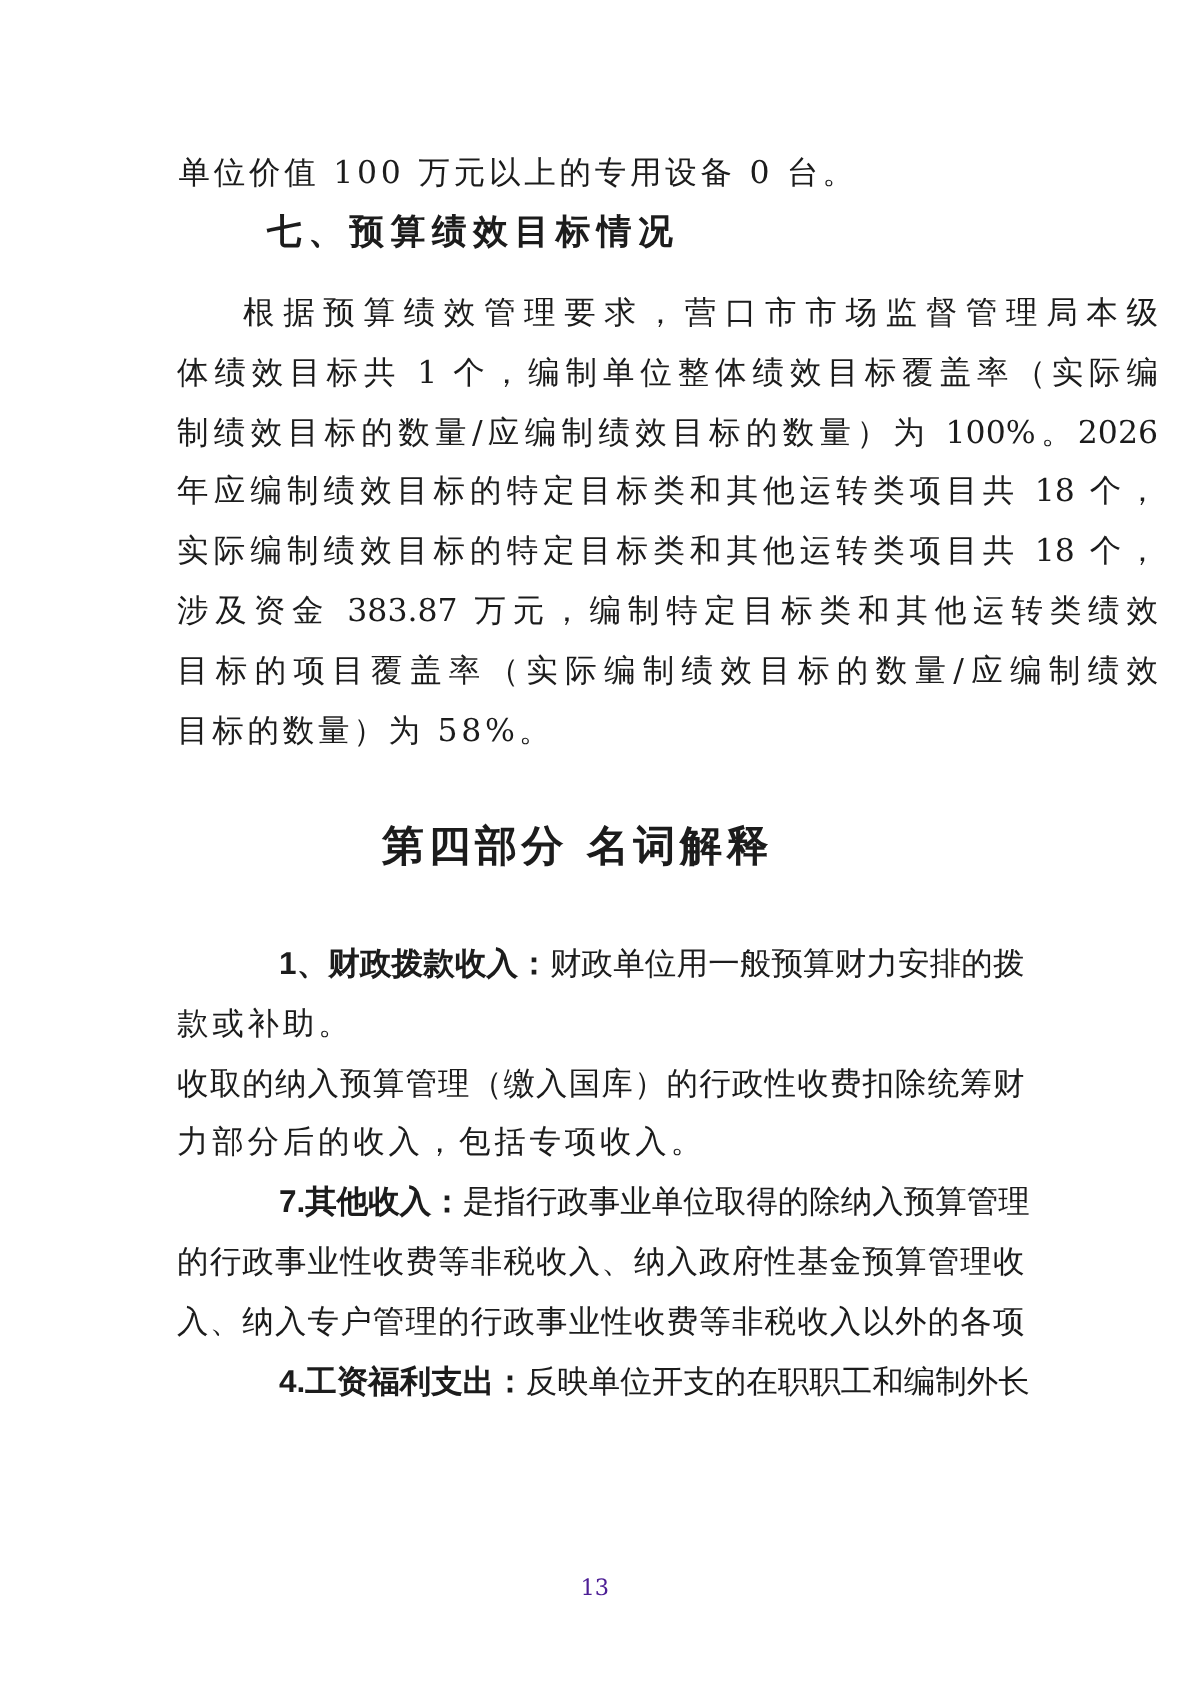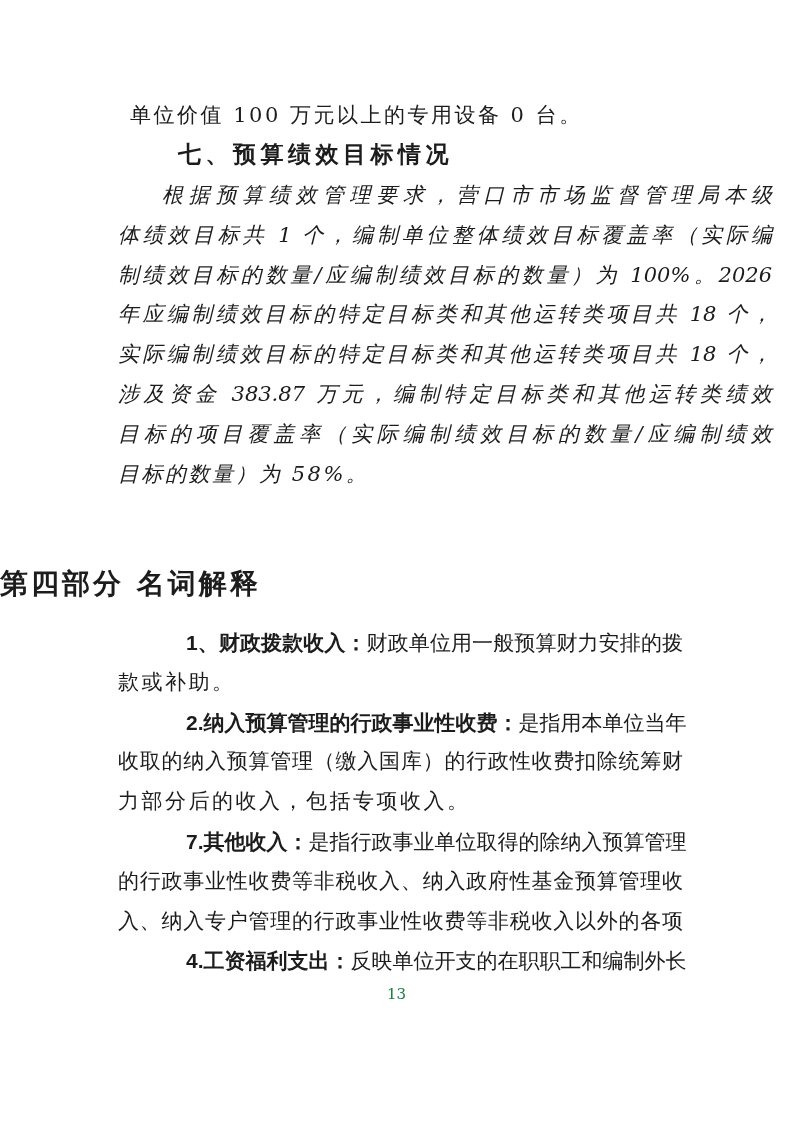--- a/index.html
+++ b/index.html
@@ -26,42 +26,42 @@
     text-justify: inter-character;
     letter-spacing: 0;
   }
   .line.indent { text-indent: 44px; }
   .def-label {
     font-weight: bold;
     font-family: "Liberation Sans", "DejaVu Sans", sans-serif;
     margin-left: 24px;
   }
   #intro-line {
-    position: absolute; left: 130px; top: 96px; width: 654px;
+    position: absolute; left: 119px; top: 96px; width: 654px;
   }
   #section7-heading {
     position: absolute; left: 162px; top: 134px;
     font-family: "Liberation Sans", "DejaVu Sans", sans-serif;
     font-weight: bold; font-size: 23px; line-height: 40px;
     letter-spacing: 4.5px; white-space: nowrap; margin-left: 16px;
   }
   #para7 {
-    position: absolute; left: 118px; top: 176px; width: 654px; font-style: italic;
+    position: absolute; left: 118px; top: 189px; width: 654px;
   }
   #part4-title {
     position: absolute; left: 0; top: 541px; width: 770px;
-    text-align: left; font-weight: bold; font-size: 28px;
-    line-height: 46px; letter-spacing: 3px; white-space: nowrap; margin-top: 20px;
+    text-align: center; font-weight: bold; font-size: 28px;
+    line-height: 46px; letter-spacing: 3px; white-space: nowrap;
   }
   #definitions {
     position: absolute; left: 118px; top: 623px; width: 565px;
   }
   #page-number {
-    position: absolute; left: 0; top: 984px; width: 793px;
-    text-align: center; font-size: 15px; line-height: 20px; color: #15803d;
+    position: absolute; left: 0; top: 1048px; width: 793px;
+    text-align: center; font-size: 15px; line-height: 20px; color: #4c1d95;
   }
 </style>
 </head>
 <body>
 
 <div class="page">
 
   <div id="intro-line" class="line">单位价值 100 万元以上的专用设备 0 台。</div>
 
   <div id="section7-heading">七、预算绩效目标情况</div>
@@ -75,21 +75,20 @@
       <div class="line stretch">涉及资金 383.87 万元，编制特定目标类和其他运转类绩效</div>
       <div class="line stretch">目标的项目覆盖率（实际编制绩效目标的数量/应编制绩效</div>
       <div class="line">目标的数量）为 58%。</div>
     </div>
 
   <div id="part4-title">第四部分 名词解释</div>
 
   <div id="definitions">
       <div class="line stretch indent"><span class="def-label">1、财政拨款收入：</span>财政单位用一般预算财力安排的拨</div>
       <div class="line">款或补助。</div>
-      <div class="line stretch indent"><span class="def-label">2.纳入预算管理的行政事业性收费：</span>是指用本单位当年</div>
       <div class="line stretch">收取的纳入预算管理（缴入国库）的行政性收费扣除统筹财</div>
       <div class="line">力部分后的收入，包括专项收入。</div>
       <div class="line stretch indent"><span class="def-label">7.其他收入：</span>是指行政事业单位取得的除纳入预算管理</div>
       <div class="line stretch">的行政事业性收费等非税收入、纳入政府性基金预算管理收</div>
       <div class="line stretch">入、纳入专户管理的行政事业性收费等非税收入以外的各项</div>
       <div class="line stretch indent"><span class="def-label">4.工资福利支出：</span>反映单位开支的在职职工和编制外长</div>
     </div>
 
   <div id="page-number">13</div>
 

